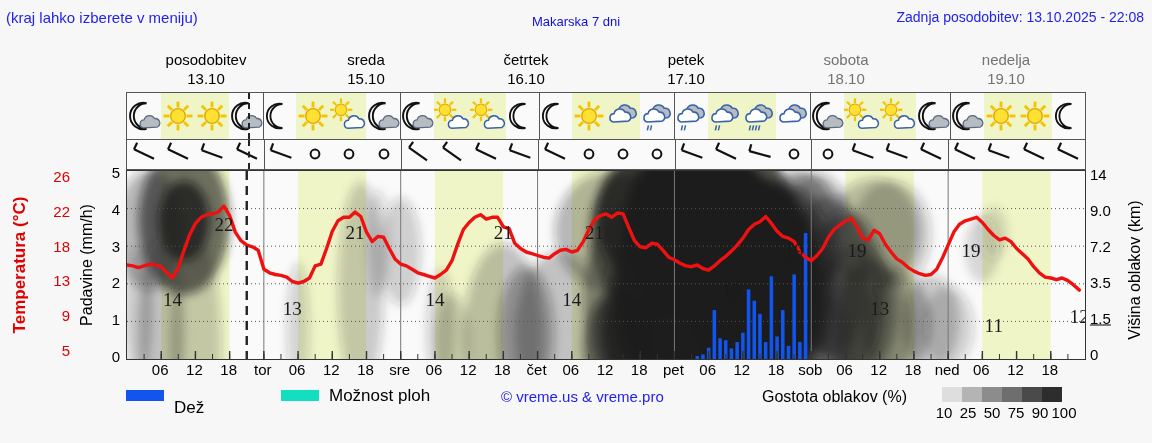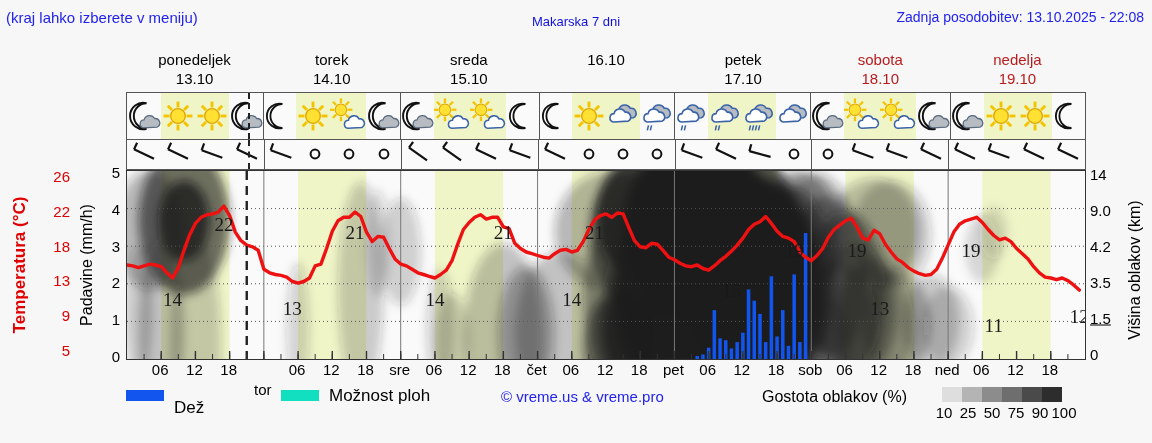--- a/index.html
+++ b/index.html
@@ -13,21 +13,21 @@
   .abs{position:absolute;}
 
   
   #subtitle-left{left:6px;top:9px;color:#2222ee;font-size:15px;}
   #page-title{left:0;top:14px;width:1152px;text-align:center;color:#1111dd;font-size:13px;}
   #update-stamp{right:8px;top:9px;color:#2222ee;font-size:14px;}
 
   
   #day-header{left:126px;top:50px;width:960px;height:40px;display:flex;}
   .day-col{flex:1 1 0;text-align:center;font-size:15px;color:#000;line-height:19px;}
-  .day-col.weekend{color:#b91c1c;}
+  .day-col.weekend{color:#737373;}
 
   
   #icon-band{left:126px;top:92px;width:960px;height:48px;
      background:#fafafa;border:1px solid #555;box-sizing:border-box;display:flex;}
   #wind-band{left:126px;top:140px;width:960px;height:30px;
      background:#fafafa;border:1px solid #555;border-top:none;box-sizing:border-box;display:flex;}
   .icon-cell{flex:1 1 0;position:relative;display:flex;align-items:center;justify-content:center;}
   .icon-cell.night-shade{background:#fafafa;}
   .icon-cell.day-shade{background:#f0f5c8;}
   .daysep{position:absolute;left:0;top:0;bottom:0;width:1px;background:#555;}
@@ -76,32 +76,29 @@
 </style>
 </head>
 <body>
 
 <div class="abs" id="subtitle-left">(kraj lahko izberete v meniju)</div>
 <div class="abs" id="page-title">Makarska 7 dni</div>
 <div class="abs" id="update-stamp">Zadnja posodobitev: 13.10.2025 - 22:08</div>
 
 <div class="abs" id="day-header">
     <div class="day-col">
-      <div>ponedeljek</div>
+      <div>posodobitev</div>
       <div>13.10</div>
-    </div>
-    <div class="day-col">
-      <div>torek</div>
-      <div>14.10</div>
     </div>
     <div class="day-col">
       <div>sreda</div>
       <div>15.10</div>
     </div>
     <div class="day-col">
+      <div>četrtek</div>
       <div>16.10</div>
     </div>
     <div class="day-col">
       <div>petek</div>
       <div>17.10</div>
     </div>
     <div class="day-col weekend">
       <div>sobota</div>
       <div>18.10</div>
     </div>
@@ -780,34 +777,34 @@
     <div style="top: 38.8px;">4</div>
     <div style="top: 75.6px;">3</div>
     <div style="top: 112.4px;">2</div>
     <div style="top: 149.2px;">1</div>
     <div style="top: 186px;">0</div>
   </div>
 
 <div class="abs" id="cloud-ticks">
     <div style="top: 4px;">14</div>
     <div style="top: 40px;">9.0</div>
-    <div style="top: 76px;">4.2</div>
+    <div style="top: 76px;">7.2</div>
     <div style="top: 112px;">3.5</div>
     <div style="top: 148px; text-decoration: underline;">1.5</div>
     <div style="top: 184px;">0</div>
   </div>
 <div class="abs" id="cloud-axis-title">
   <span>Višina oblakov (km)</span>
 </div>
 
 <div class="abs" id="xlabels">
     <div style="left: 34.2143px;">06</div>
     <div style="left: 68.4286px;">12</div>
     <div style="left: 102.643px;">18</div>
-    <div style="left: 136.857px; margin-top: 20px;">tor</div>
+    <div style="left: 136.857px;">tor</div>
     <div style="left: 171.071px;">06</div>
     <div style="left: 205.286px;">12</div>
     <div style="left: 239.5px;">18</div>
     <div style="left: 273.714px;">sre</div>
     <div style="left: 307.929px;">06</div>
     <div style="left: 342.143px;">12</div>
     <div style="left: 376.357px;">18</div>
     <div style="left: 410.571px;">čet</div>
     <div style="left: 444.786px;">06</div>
     <div style="left: 479px;">12</div>

